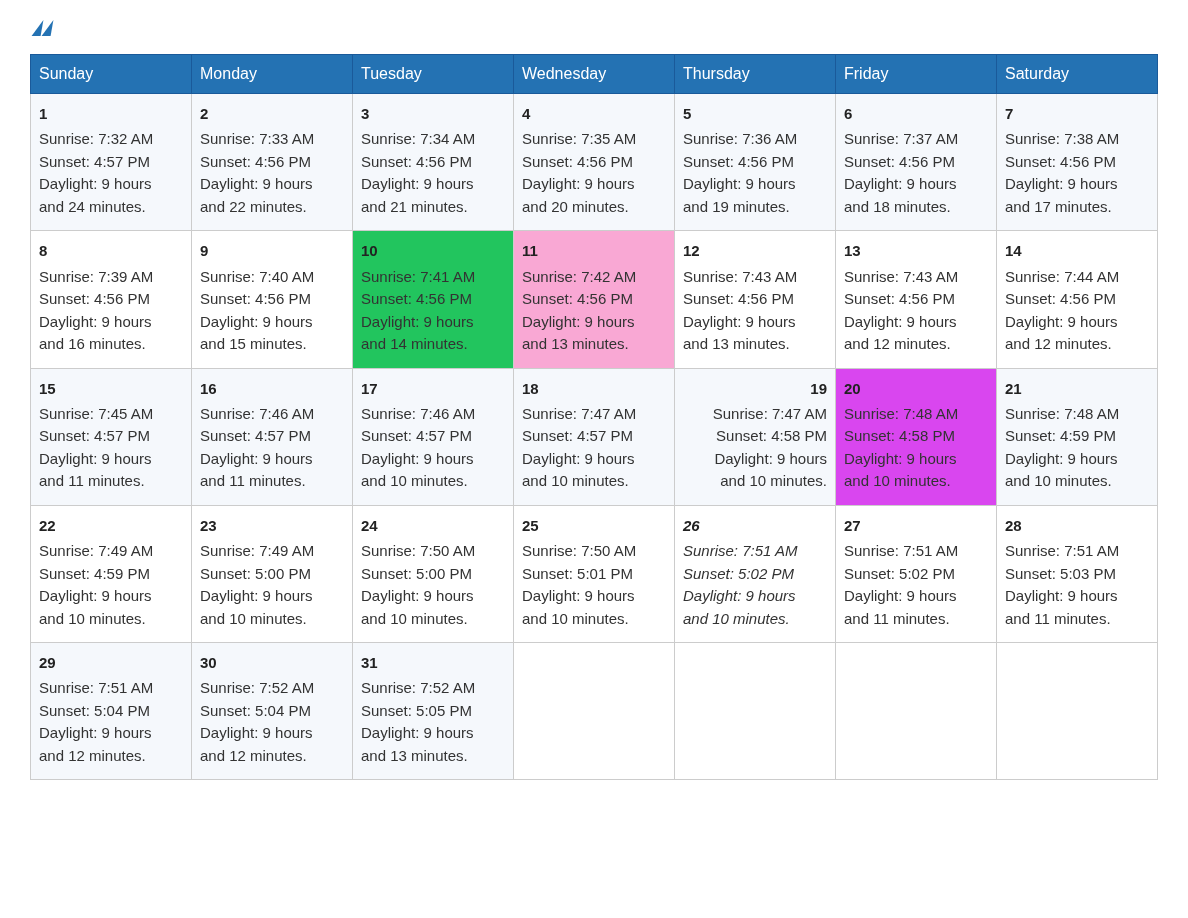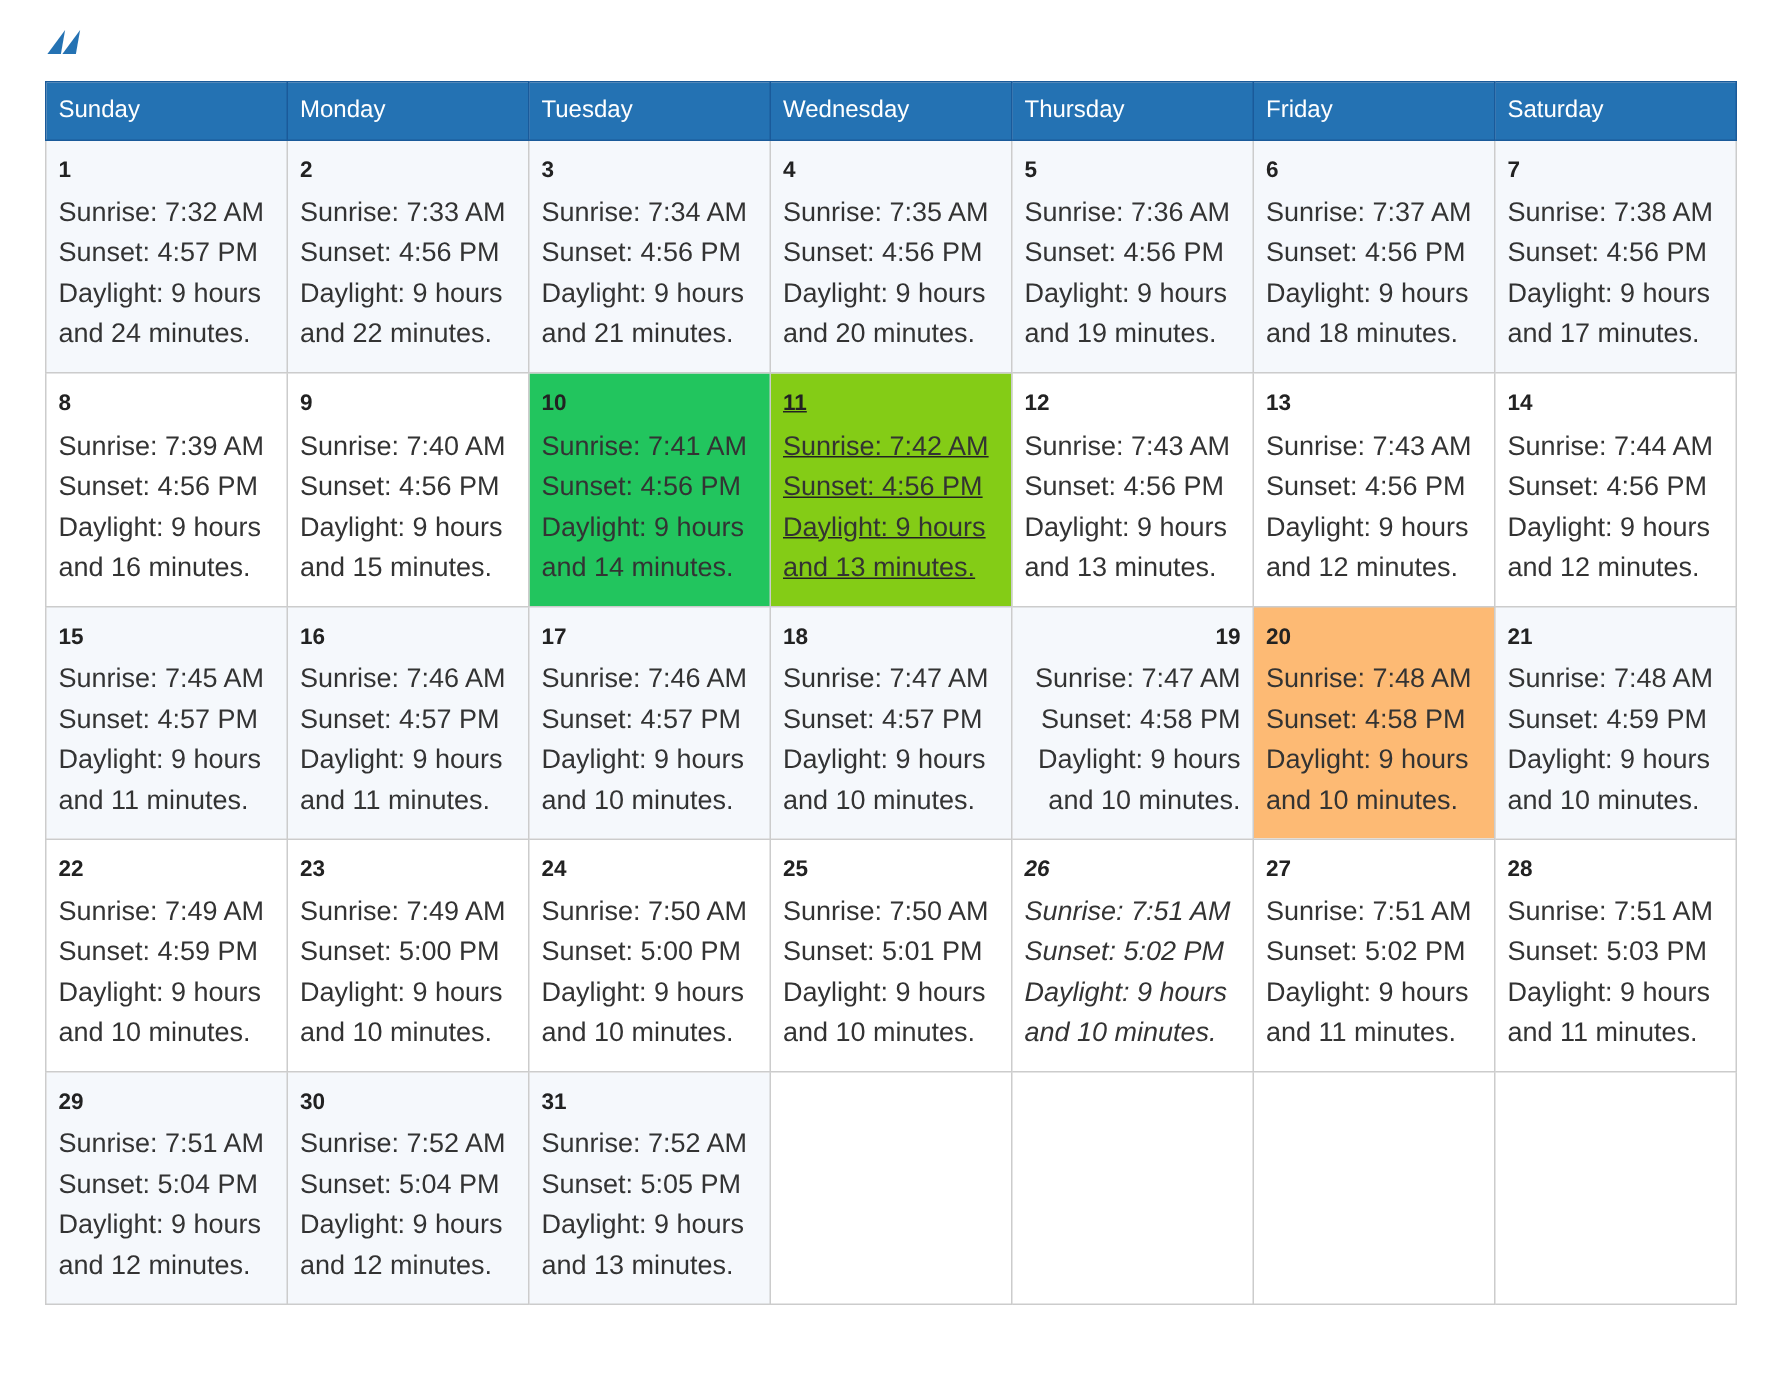--- a/index.html
+++ b/index.html
@@ -83,21 +83,21 @@
     .calendar tr:nth-child(even) td {
       background: #fff;
     }
     .day-number {
       font-size: 15px;
       font-weight: bold;
       display: block;
       margin-bottom: 3px;
     }
     .day-info {
-      font-size: 18px;
+      font-size: 15px;
       color: #333;
       line-height: 1.5;
     }
     .empty-cell {
       background: #fff !important;
     }
   </style>
 </head>
 <body>
 
@@ -165,21 +165,21 @@
           <div class="day-info">Sunrise: 7:39 AM<br>Sunset: 4:56 PM<br>Daylight: 9 hours<br>and 16 minutes.</div>
         </td>
         <td style="background: rgb(255, 255, 255);">
           <span class="day-number">9</span>
           <div class="day-info">Sunrise: 7:40 AM<br>Sunset: 4:56 PM<br>Daylight: 9 hours<br>and 15 minutes.</div>
         </td>
         <td style="background: #22c55e;">
           <span class="day-number">10</span>
           <div class="day-info">Sunrise: 7:41 AM<br>Sunset: 4:56 PM<br>Daylight: 9 hours<br>and 14 minutes.</div>
         </td>
-        <td style="background: #84cc16; text-decoration: underline;">
+        <td style="background: #f9a8d4;">
           <span class="day-number">11</span>
           <div class="day-info">Sunrise: 7:42 AM<br>Sunset: 4:56 PM<br>Daylight: 9 hours<br>and 13 minutes.</div>
         </td>
         <td style="background: rgb(255, 255, 255);">
           <span class="day-number">12</span>
           <div class="day-info">Sunrise: 7:43 AM<br>Sunset: 4:56 PM<br>Daylight: 9 hours<br>and 13 minutes.</div>
         </td>
         <td style="background: rgb(255, 255, 255);">
           <span class="day-number">13</span>
           <div class="day-info">Sunrise: 7:43 AM<br>Sunset: 4:56 PM<br>Daylight: 9 hours<br>and 12 minutes.</div>
@@ -203,21 +203,21 @@
           <div class="day-info">Sunrise: 7:46 AM<br>Sunset: 4:57 PM<br>Daylight: 9 hours<br>and 10 minutes.</div>
         </td>
         <td style="background: rgb(245, 248, 252);">
           <span class="day-number">18</span>
           <div class="day-info">Sunrise: 7:47 AM<br>Sunset: 4:57 PM<br>Daylight: 9 hours<br>and 10 minutes.</div>
         </td>
         <td style="background: rgb(245, 248, 252); text-align: right;">
           <span class="day-number">19</span>
           <div class="day-info">Sunrise: 7:47 AM<br>Sunset: 4:58 PM<br>Daylight: 9 hours<br>and 10 minutes.</div>
         </td>
-        <td style="background: #fdba74; margin-top: 20px;">
+        <td style="background: #d946ef; margin-top: 20px;">
           <span class="day-number">20</span>
           <div class="day-info">Sunrise: 7:48 AM<br>Sunset: 4:58 PM<br>Daylight: 9 hours<br>and 10 minutes.</div>
         </td>
         <td style="background: rgb(245, 248, 252);">
           <span class="day-number">21</span>
           <div class="day-info">Sunrise: 7:48 AM<br>Sunset: 4:59 PM<br>Daylight: 9 hours<br>and 10 minutes.</div>
         </td>
       </tr>
       <tr>
         <td style="background: rgb(255, 255, 255);">

